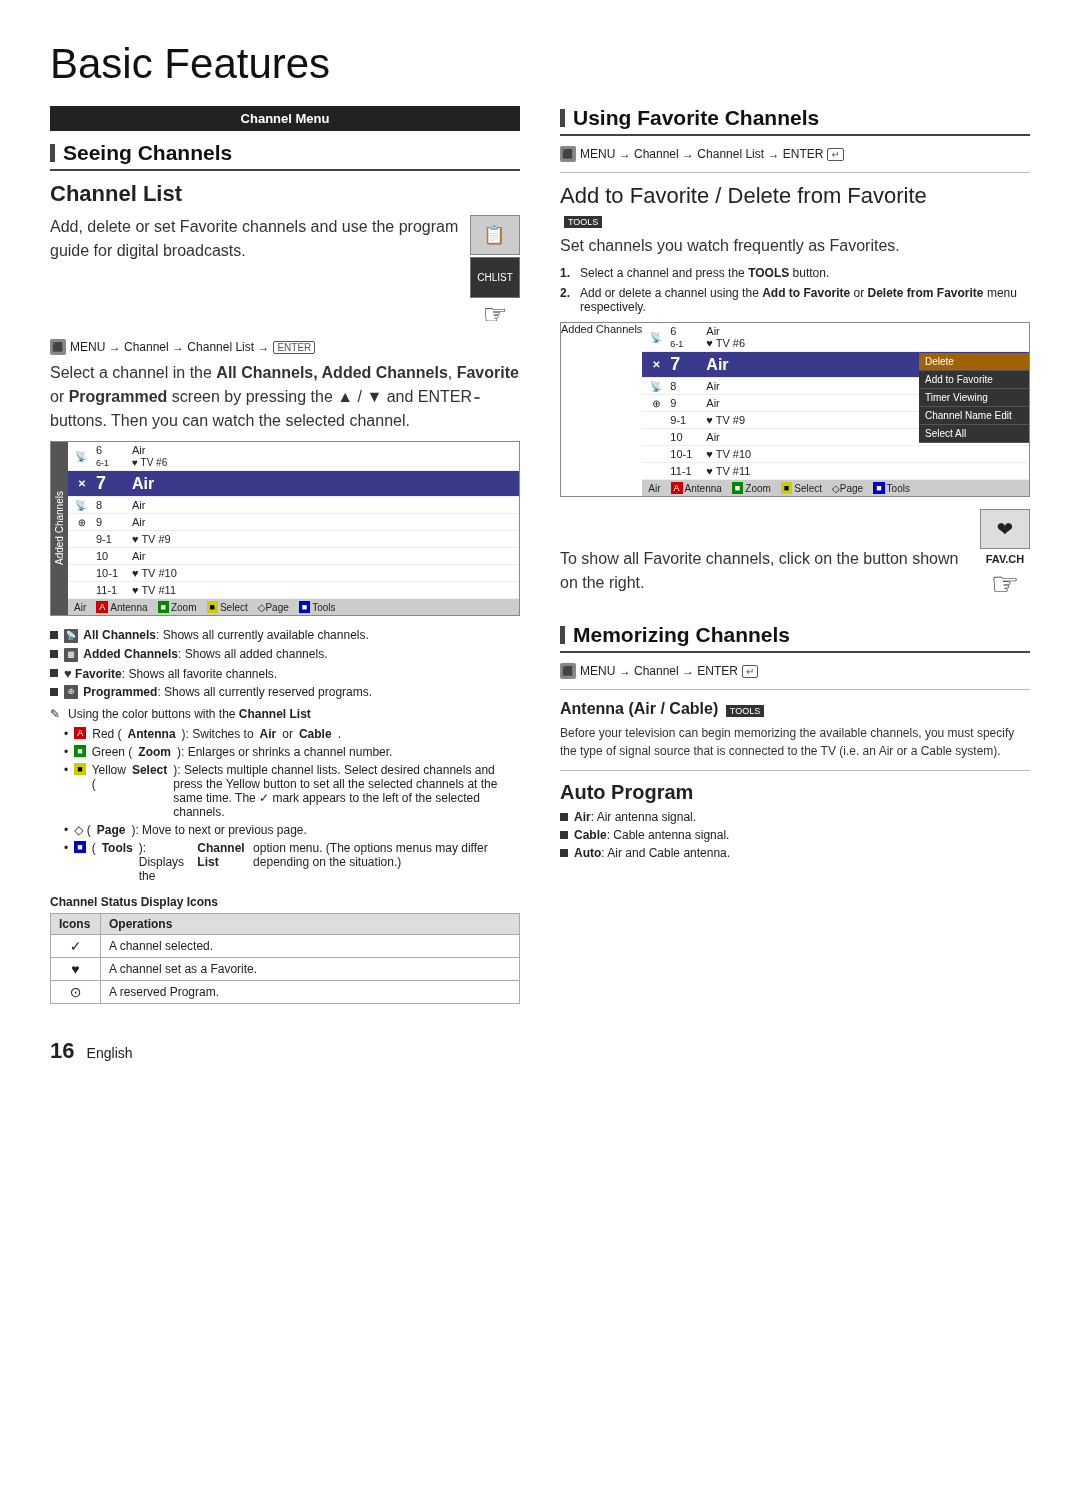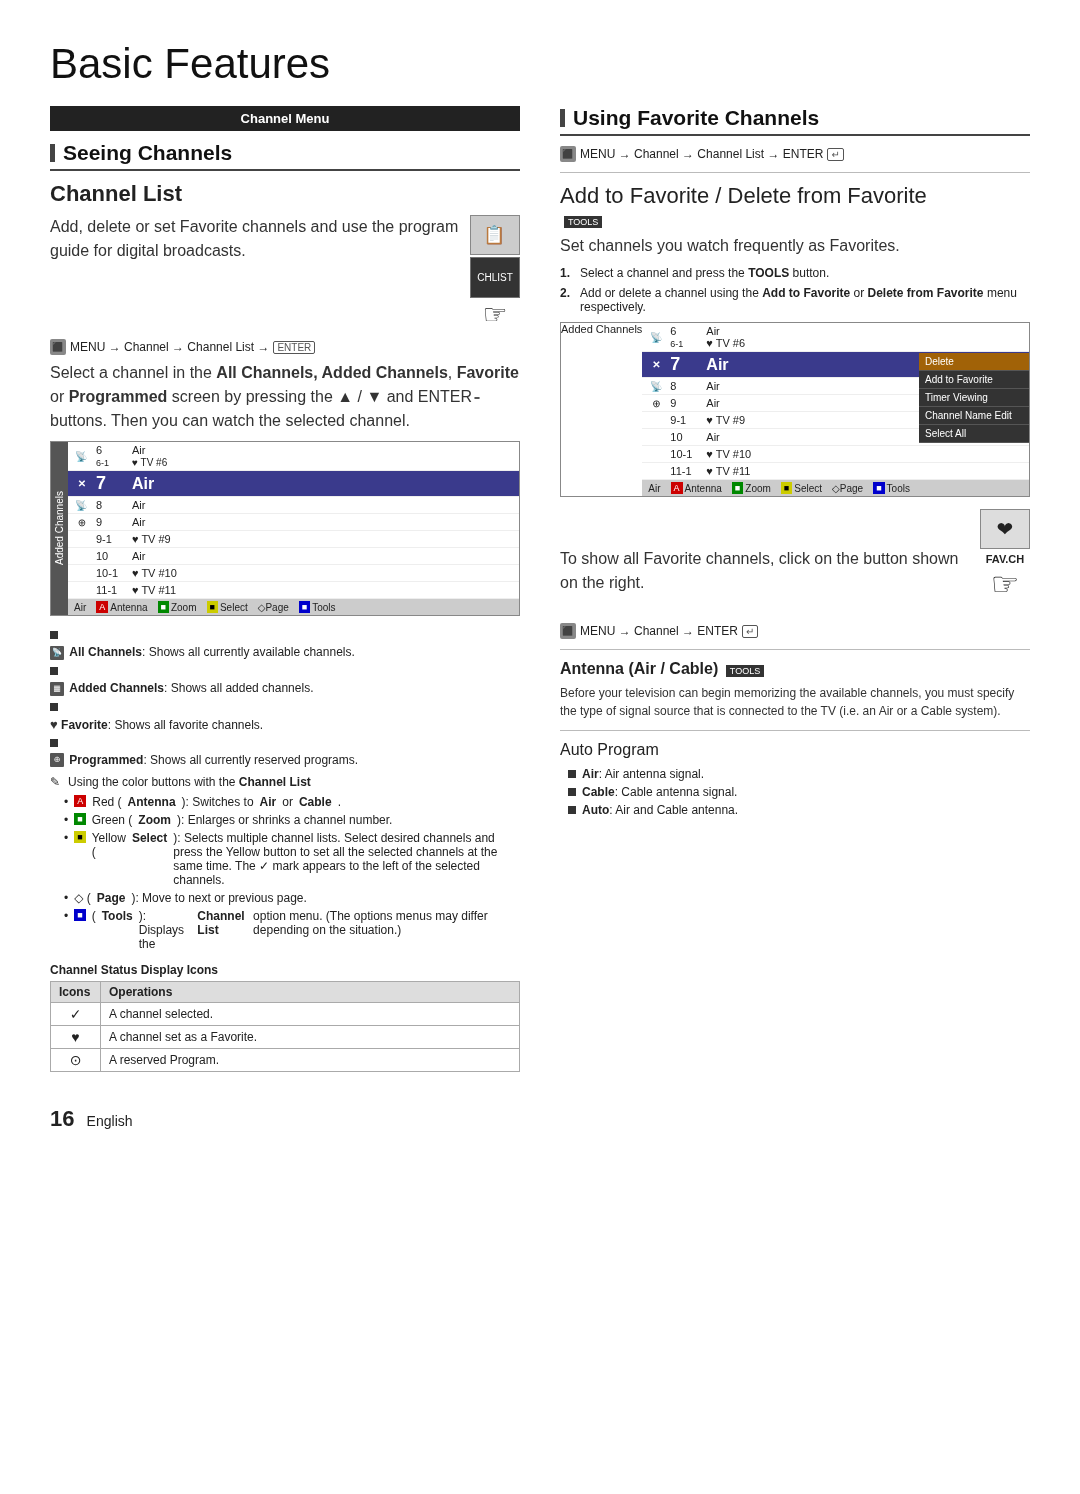--- a/index.html
+++ b/index.html
@@ -168,21 +168,20 @@
     .btn-blue { background: #00c; color: #fff; padding: 1px 3px; font-size: 9px; }
 
     
     .bullet-list { list-style: none; margin: 8px 0; padding: 0; }
     .bullet-list li {
       display: flex;
       align-items: flex-start;
       gap: 6px;
       margin-bottom: 4px;
       font-size: 12px;
-      flex-direction: column;
     }
     .bullet-list li .bullet-sq {
       width: 8px;
       height: 8px;
       background: #333;
       margin-top: 3px;
       flex-shrink: 0;
     }
     .sub-bullet-list { list-style: none; margin: 6px 0 6px 14px; padding: 0; }
     .sub-bullet-list li {
@@ -279,22 +278,22 @@
       font-weight: bold;
       margin-top: 4px;
     }
     .fav-hand { font-size: 32px; }
 
     
     h2.antenna-title { font-size: 16px; font-weight: bold; margin-bottom: 4px; display: inline; }
     p.small-desc { font-size: 12px; line-height: 1.5; margin-bottom: 8px; color: #333; }
 
     .auto-program-section {}
-    h3.auto-prog-title { font-size: 16px; font-weight: normal; margin-bottom: 6px; }
-    .auto-bullet { list-style: none; padding: 0; margin: 8px; }
+    h3.auto-prog-title { font-size: 20px; font-weight: bold; margin-bottom: 6px; }
+    .auto-bullet { list-style: none; padding: 0; margin: 0; }
     .auto-bullet li {
       display: flex;
       align-items: flex-start;
       gap: 6px;
       margin-bottom: 4px;
       font-size: 12px;
     }
     .auto-bullet li .bullet-sq {
       width: 8px; height: 8px;
       background: #333;
@@ -576,20 +575,24 @@
       <div style="display:flex; align-items:flex-end; gap:16px; margin-top:6px;">
         <p class="desc" style="flex:1;">To show all Favorite channels, click on the button shown on the right.</p>
         <div class="fav-ch-badge" style="text-align:center; flex-shrink:0;">
           <div style="width:50px; height:40px; background:#ddd; border:1px solid #888; display:flex; align-items:center; justify-content:center; font-size:20px;">❤</div>
           <div class="fav-ch-text">FAV.CH</div>
           <div class="fav-hand">☞</div>
         </div>
       </div>
     </div>
 
+    <div class="section-heading" style="margin-top:10px;">
+      <span class="accent-bar"></span>
+      <span class="section-heading-text">Memorizing Channels</span>
+    </div>
     <div class="menu-path">
       <span class="remote-icon">⬛</span>
       <span>MENU → Channel → ENTER</span>
       <span class="enter-icon">↵</span>
     </div>
 
     <hr class="thin">
 
     <div style="margin-top:6px;">
       <div style="margin-bottom:6px;">

